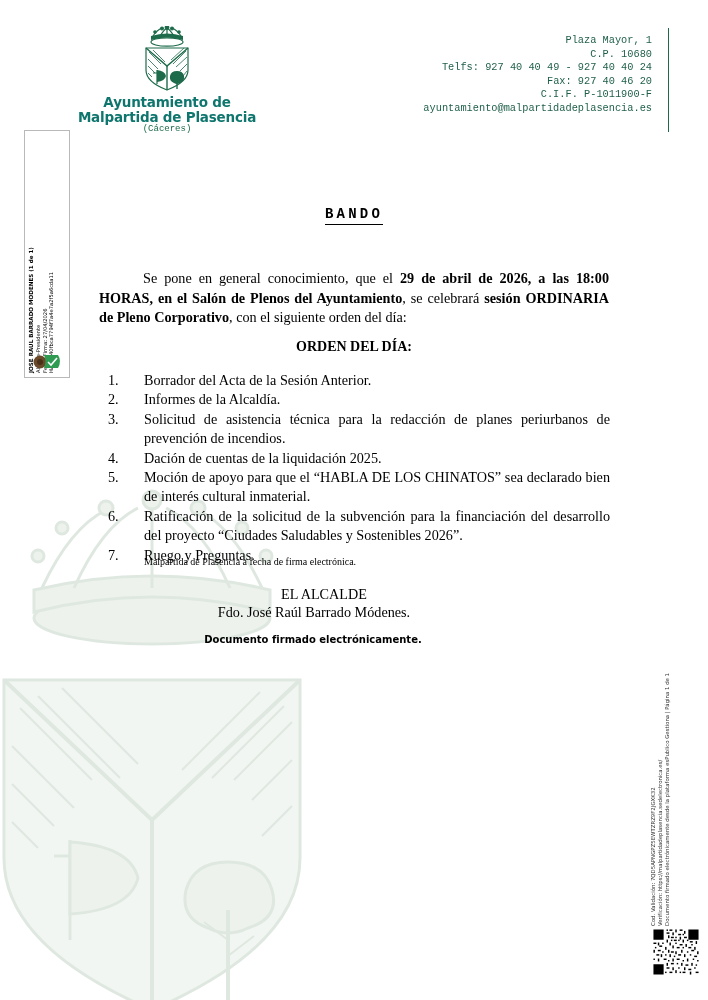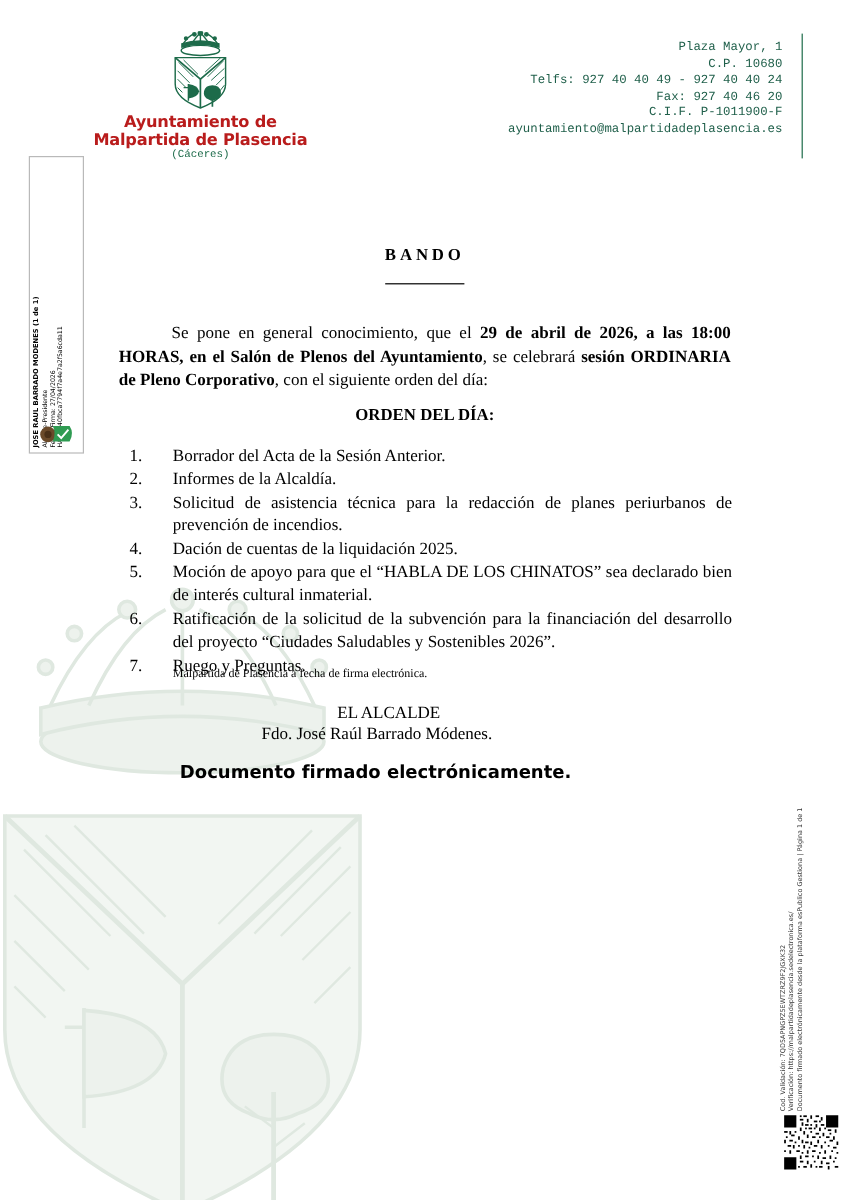--- a/index.html
+++ b/index.html
@@ -50,21 +50,21 @@
     width: 58px;
     height: 66px;
     margin: 0 auto;
     display: block;
   }
   .logo-title {
     font-family: "DejaVu Sans", sans-serif;
     font-weight: bold;
     font-size: 13.5px;
     line-height: 14.5px;
-    color: #b91c1c;
+    color: #0f766e;
     letter-spacing: -0.2px;
     margin-top: 3px;
   }
   .logo-sub {
     font-family: Liberation Mono, monospace;
     font-size: 9px;
     color: #1d6b4a;
     margin-top: 0;
   }
   .contact {
@@ -175,21 +175,22 @@
     left: 0;
     top: 206px;
     width: 708px;
     text-align: center;
     font-size: 14px;
     font-weight: bold;
     letter-spacing: 3.2px;
   }
   .doc-title span {
     border-bottom: 1.4px solid #000;
-    padding-bottom: 15px;
+    padding-bottom: 2px;
+    font-family: Liberation Mono, monospace;
   }
   .intro {
     position: absolute;
     left: 99px;
     top: 255px;
     width: 510px;
     font-size: 14.2px;
     line-height: 19.6px;
     text-align: justify;
     text-indent: 44px;
@@ -258,21 +259,21 @@
   }
   .esign-note {
     position: absolute;
     left: 0;
     top: 634px;
     width: 708px;
     padding-right: 82px;
     box-sizing: border-box;
     text-align: center;
     font-family: "DejaVu Sans", sans-serif;
-    font-size: 15px;
+    font-size: 10px;
     font-weight: bold;
   }
 </style>
 </head>
 <body>
 
 <div class="page">
 
   <div class="watermark">
     <svg viewBox="0 0 420 560" width="420" height="560" aria-hidden="true">

